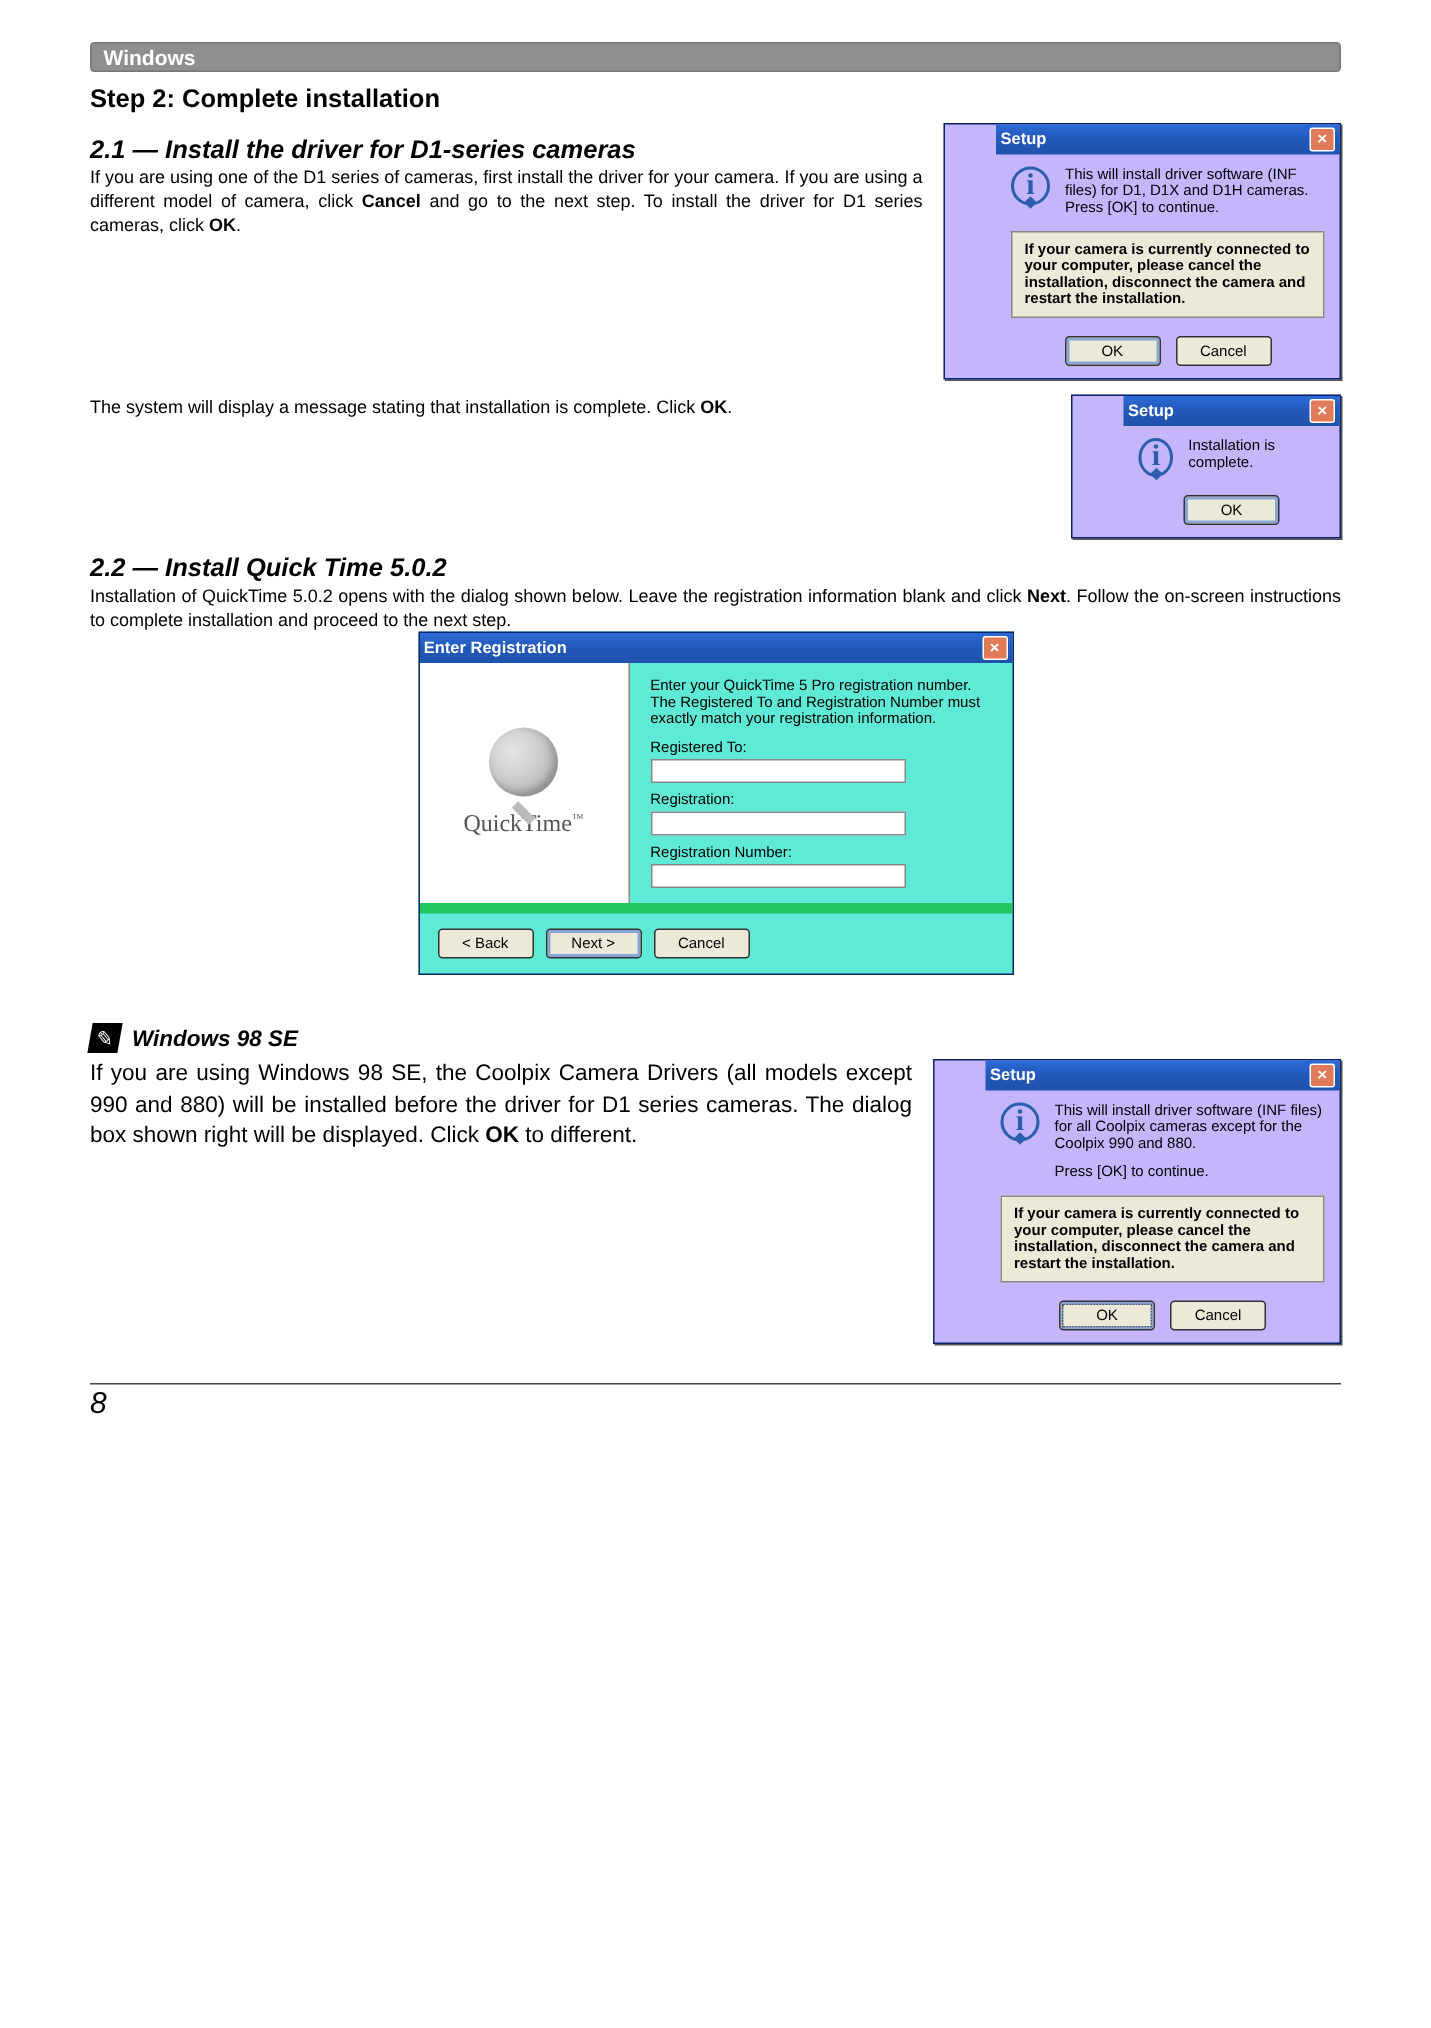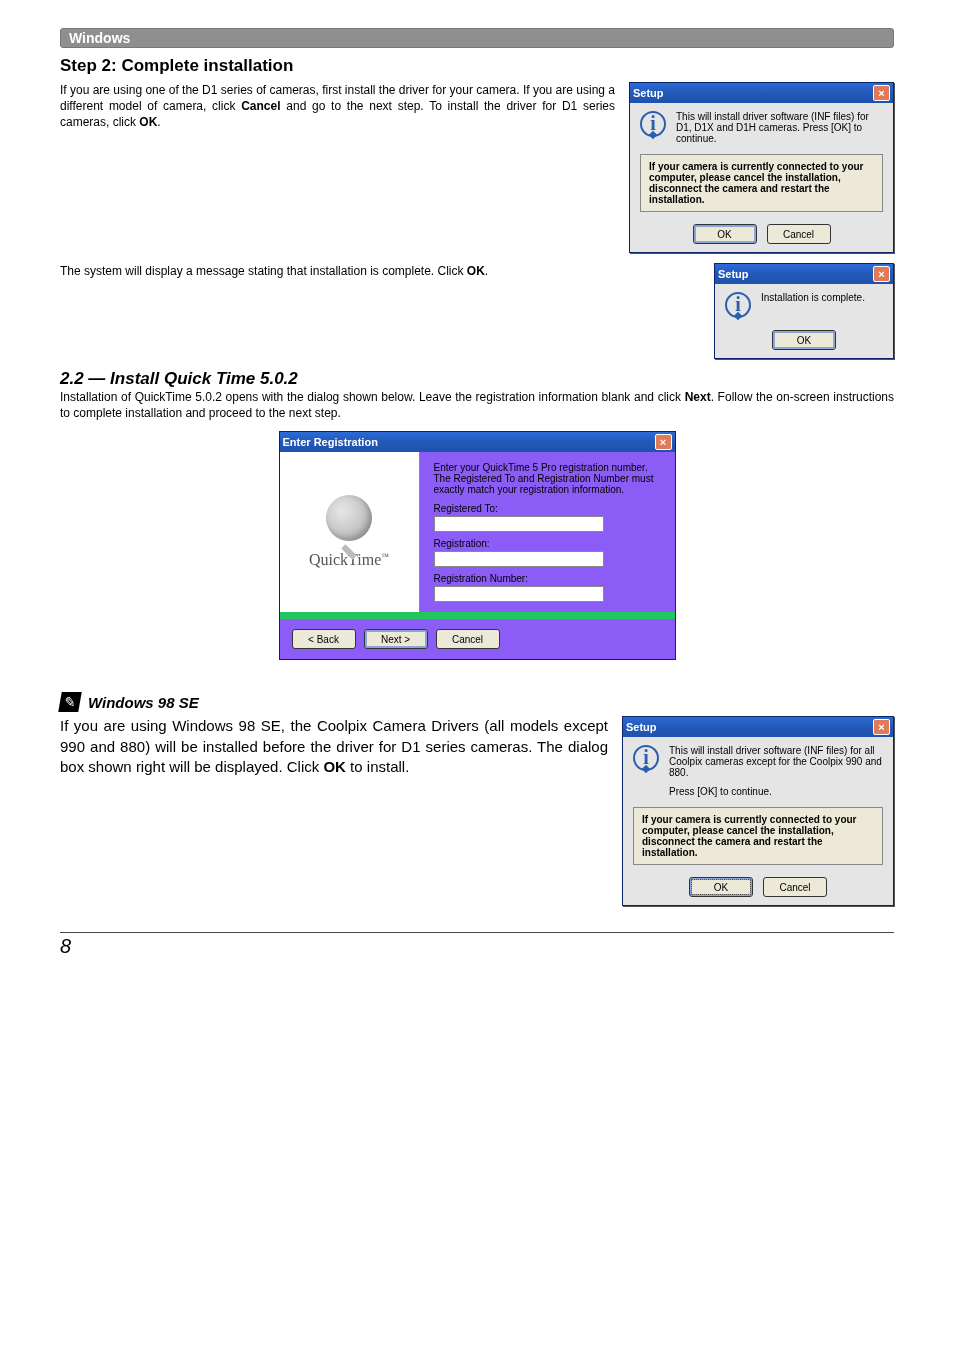--- a/index.html
+++ b/index.html
@@ -49,23 +49,24 @@
     margin-bottom: 10px;
     align-items: flex-start;
   }
   .left-col { flex: 1 1 0; }
   .right-col { flex: 0 0 auto; }
 
   
   .dlg {
     display: inline-block;
     border: 1px solid #0a246a;
-    background: #e5e5e5;
+    background: #c4b5fd;
     font-family: Tahoma, sans-serif;
     box-shadow: 1px 1px 0 #555;
+    padding-left: 34px;
   }
   .dlg-title {
     display: flex;
     align-items: center;
     justify-content: space-between;
     height: 20px;
     padding: 0 3px;
     background: linear-gradient(to bottom, #2b6bd7 0%, #2358b8 50%, #1d52ae 100%);
     color: #fff;
     font-size: 11px;
@@ -135,23 +136,23 @@
     outline-offset: -3px;
   }
 
   .dlg-setup1 { width: 265px; }
   .dlg-setup2 { width: 180px; }
   .dlg-setup3 { width: 272px; }
 
   
   .qt-dlg {
     width: 397px;
-    margin: 10px auto;
+    margin: 0 auto;
     border: 1px solid #0a246a;
-    background: #8b5cf6;
+    background: #5eead4;
     font-family: Tahoma, sans-serif;
   }
   .qt-top { display: flex; }
   .qt-left {
     width: 140px;
     background: #fff;
     border-right: 1px solid #888;
     display: flex; flex-direction: column;
     align-items: center; justify-content: center;
     gap: 10px;
@@ -237,20 +238,21 @@
 </style>
 </head>
 <body>
 
 <div class="section-banner">Windows</div>
 
 <div class="step-title">Step 2: Complete installation</div>
 
 <div class="row">
   <div class="left-col">
+    <div class="substep-title">2.1 — Install the driver for D1-series cameras</div>
     <div class="body-text">
       <span>If you are using one of the D1 series of cameras, first install the driver for your camera.  If you are using a different model of camera, click </span><b>Cancel</b><span> and go to the next step.  To install the driver for D1 series cameras, click </span><b>OK</b><span>.</span>
     </div>
   </div>
   <div class="right-col">
     <div class="dlg dlg-setup1">
       <div class="dlg-title">
         <span>Setup</span>
         <span class="close-btn">×</span>
       </div>
@@ -328,21 +330,21 @@
   </div>
 </div>
 
 <div class="callout-strip">
   <div class="callout-icon">✎</div>
   <div class="callout-label">Windows 98 SE</div>
 </div>
 
 <div class="callout-row">
   <div class="callout-text">
-    <span>If you are using Windows 98 SE, the Coolpix Camera Drivers (all models except 990 and 880) will be installed before the driver for D1 series cameras.  The dialog box shown right will be displayed.  Click </span><b>OK</b><span> to install.</span>
+    <span>If you are using Windows 98 SE, the Coolpix Camera Drivers (all models except 990 and 880) will be installed before the driver for D1 series cameras.  The dialog box shown right will be displayed.  Click </span><b>OK</b><span> to different.</span>
   </div>
   <div>
     <div class="dlg dlg-setup3">
       <div class="dlg-title">
         <span>Setup</span>
         <span class="close-btn">×</span>
       </div>
       <div class="dlg-body">
         <div class="info-row">
           <div class="info-icon">i</div>

